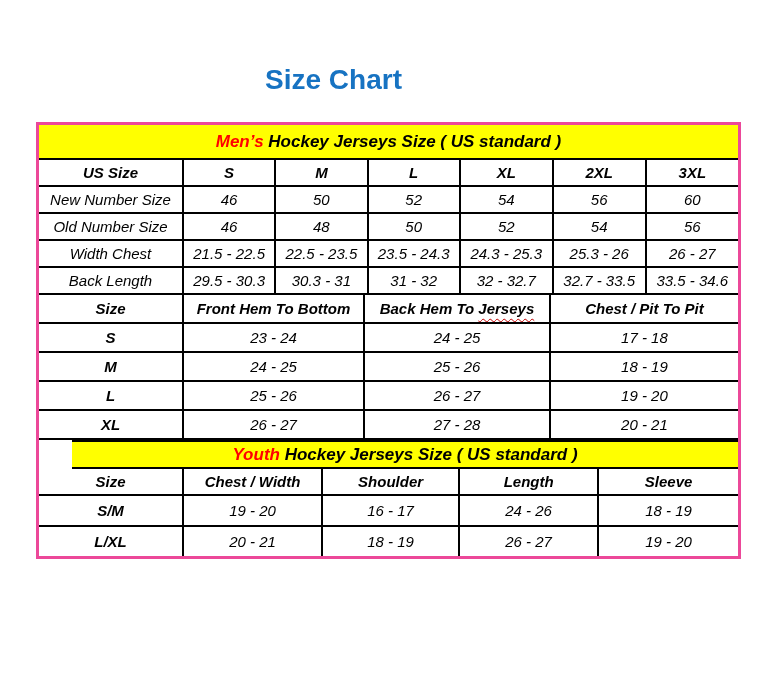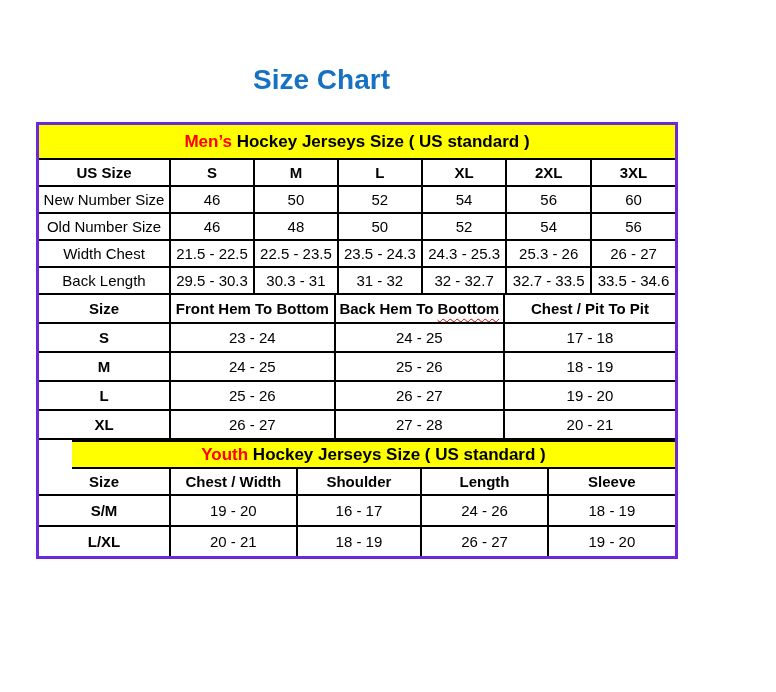--- a/index.html
+++ b/index.html
@@ -5,34 +5,35 @@
   html, body { margin: 0; padding: 0; background: #ffffff; }
   body {
     width: 776px; height: 692px;
     font-family: "Liberation Sans", sans-serif;
     color: #000000;
     position: relative;
     overflow: hidden;
   }
   .page-title {
     position: absolute;
-    top: 64px; left: 0; width: 643px;
+    top: 64px; left: 12px; width: 643px;
     margin: 0;
     text-align: center;
     font-size: 28px;
     font-weight: bold;
     color: #1773C2;
   }
   .chart {
     position: absolute;
     left: 36px; top: 122px;
-    width: 642px;
-    border: 3px solid #6d28d9;
+    width: 705px;
+    border: 3px solid #ec4899;
     box-sizing: border-box;
     background: #ffffff;
+    font-style: italic;
   }
   .band {
     background: #FFFF00;
     border-top: 2px solid #000000;
     border-bottom: 2px solid #000000;
     text-align: center;
     font-weight: bold;
     font-size: 17px;
     line-height: 33px;
   }
@@ -152,21 +153,21 @@
         <colgroup>
           <col style="width: 20.6%;">
           <col style="width: 25.9%;">
           <col style="width: 26.6%;">
           <col style="width: 26.9%;">
         </colgroup>
         <thead>
           <tr>
             <th>Size</th>
             <th>Front Hem To Bottom</th>
-            <th>Back Hem To <span class="squiggle">Boottom</span></th>
+            <th>Back Hem To <span class="squiggle">Jerseys</span></th>
             <th>Chest / Pit To Pit</th>
           </tr>
         </thead>
         <tbody>
           <tr>
             <th class="rowlabel">S</th>
             <td>23 - 24</td>
             <td>24 - 25</td>
             <td>17 - 18</td>
           </tr>

